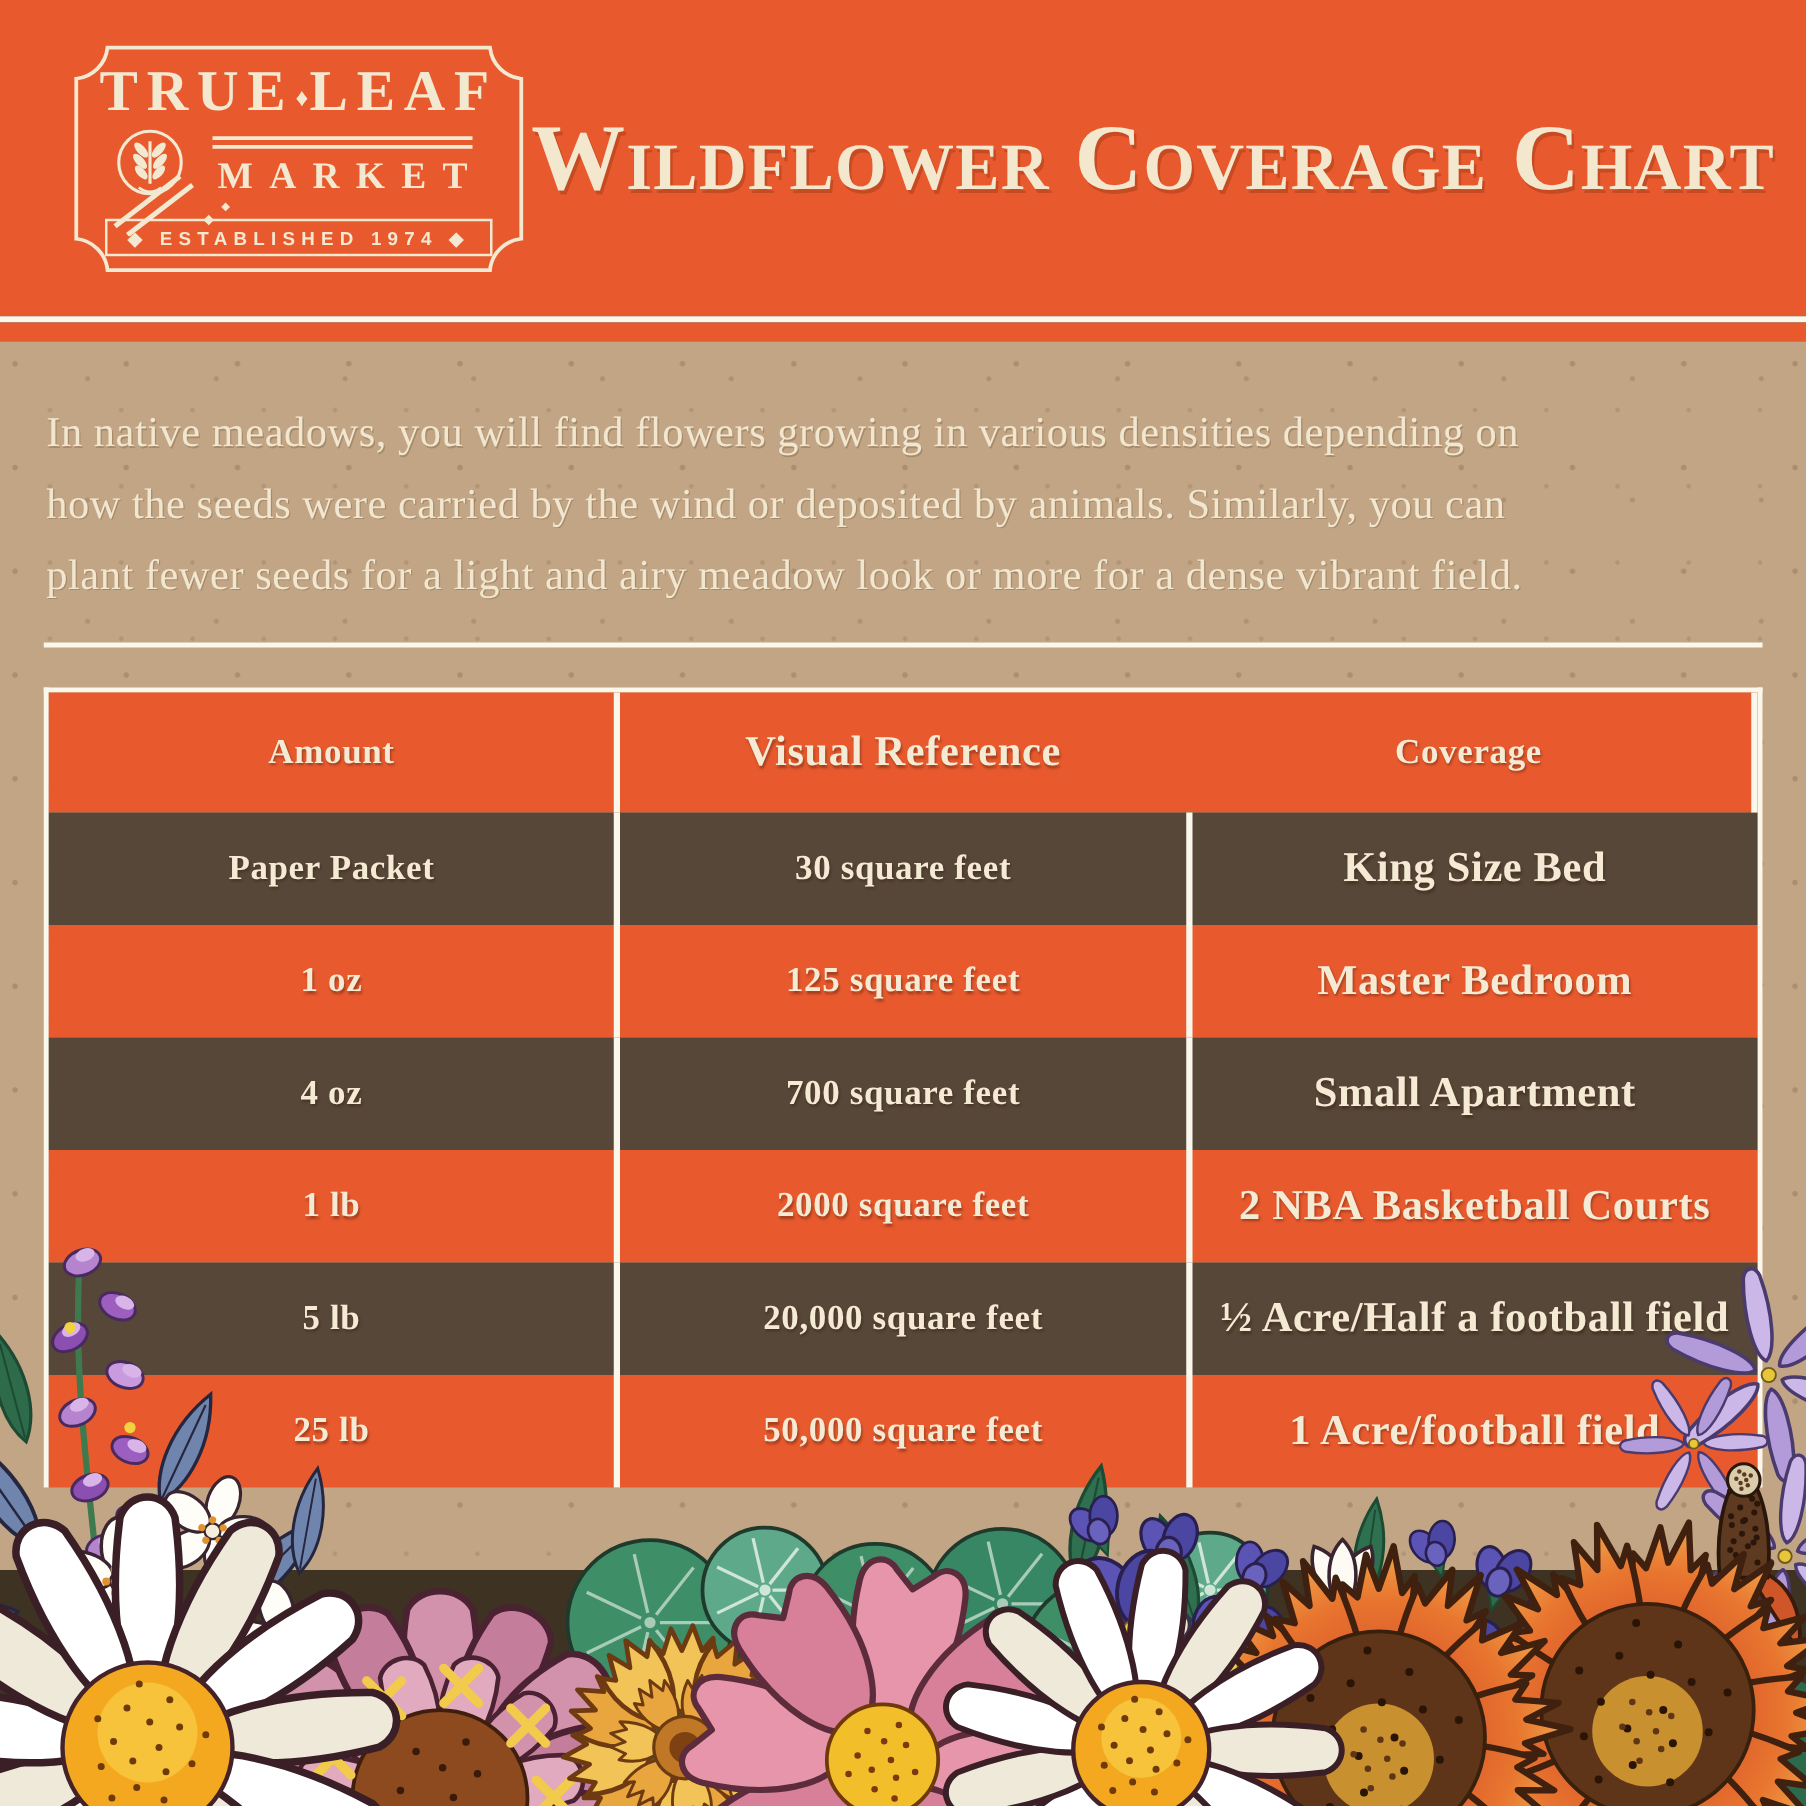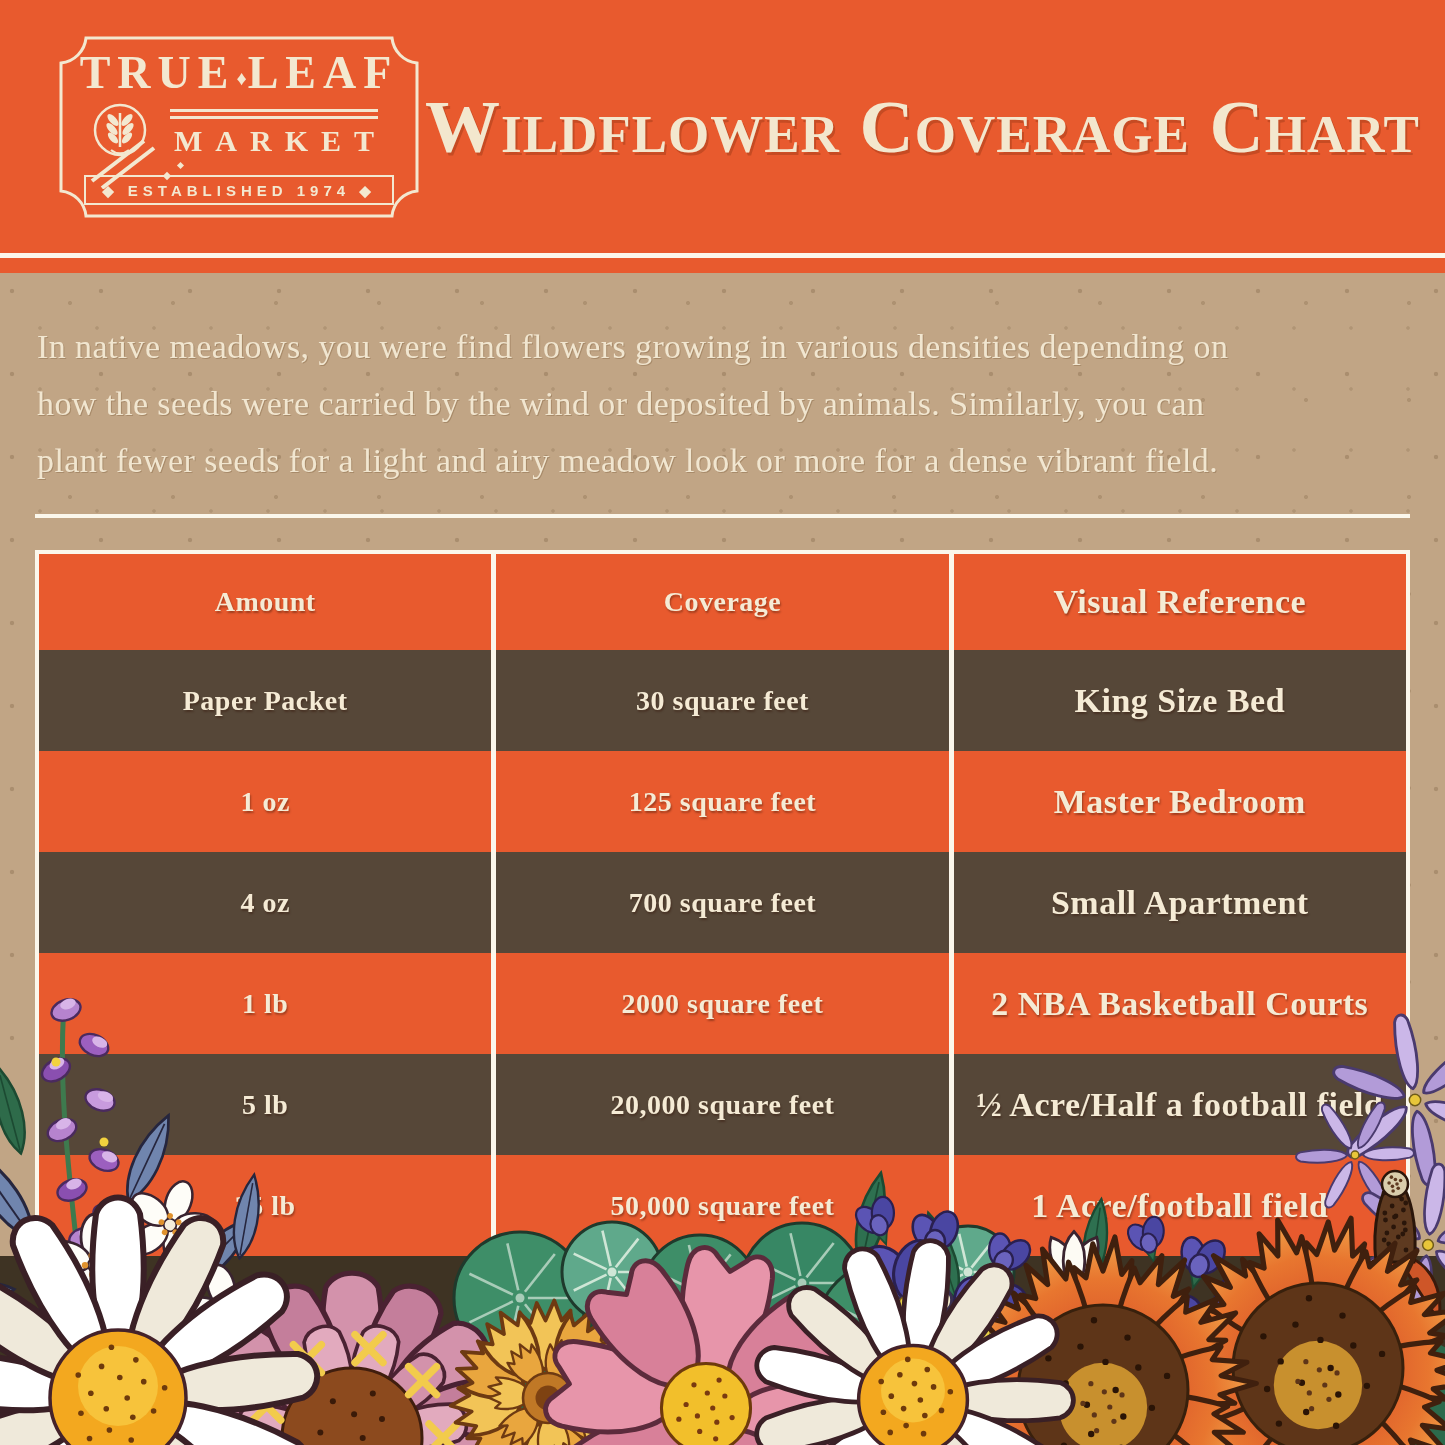--- a/index.html
+++ b/index.html
@@ -56,21 +56,21 @@
   .intro{position:absolute;left:37px;top:318px;width:1372px;z-index:2;color:#F1E6D0;}
   .intro-line{font-size:34px;line-height:57px;letter-spacing:.4px;white-space:nowrap;
     text-shadow:1px 1px 0 rgba(120,90,55,.35);}
   .rule2{position:absolute;left:35px;top:514px;width:1375px;height:4px;background:#FBF7EB;z-index:2;}
 
   
   .ctable{
     position:absolute;left:35px;top:550px;width:1375px;z-index:2;box-sizing:border-box;
     border-top:4px solid #FBF7EB;border-left:4px solid #FBF7EB;border-right:4px solid #FBF7EB;
   }
-  .trow{display:flex;height:101px;}
+  .trow{display:flex;height:90px;}
   .trow.head{height:96px;}
   .trow:nth-child(odd){background:#E85A2E;}
   .trow:nth-child(even){background:#564738;}
   .tcell{
     flex:1;display:flex;align-items:center;justify-content:center;
     color:#F5EBD5;font-weight:bold;font-size:28px;letter-spacing:.5px;
     text-shadow:1px 2px 2px rgba(50,18,4,.4);box-sizing:border-box;
   }
   .tcell.c1,.tcell.c2{border-right:5px solid #FBF7EB;}
   .tcell.c3{font-size:34px;}
@@ -118,31 +118,31 @@
         </div>
         <div class="est-banner">◆  ESTABLISHED   1974  ◆</div>
       </div>
     </div>
     <div class="header-title">Wildflower Coverage Chart</div>
   </div>
   <div class="header-rule"></div>
   <div class="header-strip"></div>
 
   <div class="intro">
-    <div class="intro-line">In native meadows, you were find flowers growing in various densities depending on</div>
+    <div class="intro-line">In native meadows, you will find flowers growing in various densities depending on</div>
     <div class="intro-line">how the seeds were carried by the wind or deposited by animals. Similarly, you can</div>
     <div class="intro-line">plant fewer seeds for a light and airy meadow look or more for a dense vibrant field.</div>
   </div>
   <div class="rule2"></div>
 
   <div class="ctable">
     <div class="trow head">
       <div class="tcell c1">Amount</div>
+      <div class="tcell c3">Visual Reference</div>
       <div class="tcell c2">Coverage</div>
-      <div class="tcell c3">Visual Reference</div>
     </div>
     <div class="trow">
       <div class="tcell c1">Paper Packet</div>
       <div class="tcell c2">30 square feet</div>
       <div class="tcell c3">King Size Bed</div>
     </div>
     <div class="trow">
       <div class="tcell c1">1 oz</div>
       <div class="tcell c2">125 square feet</div>
       <div class="tcell c3">Master Bedroom</div>

